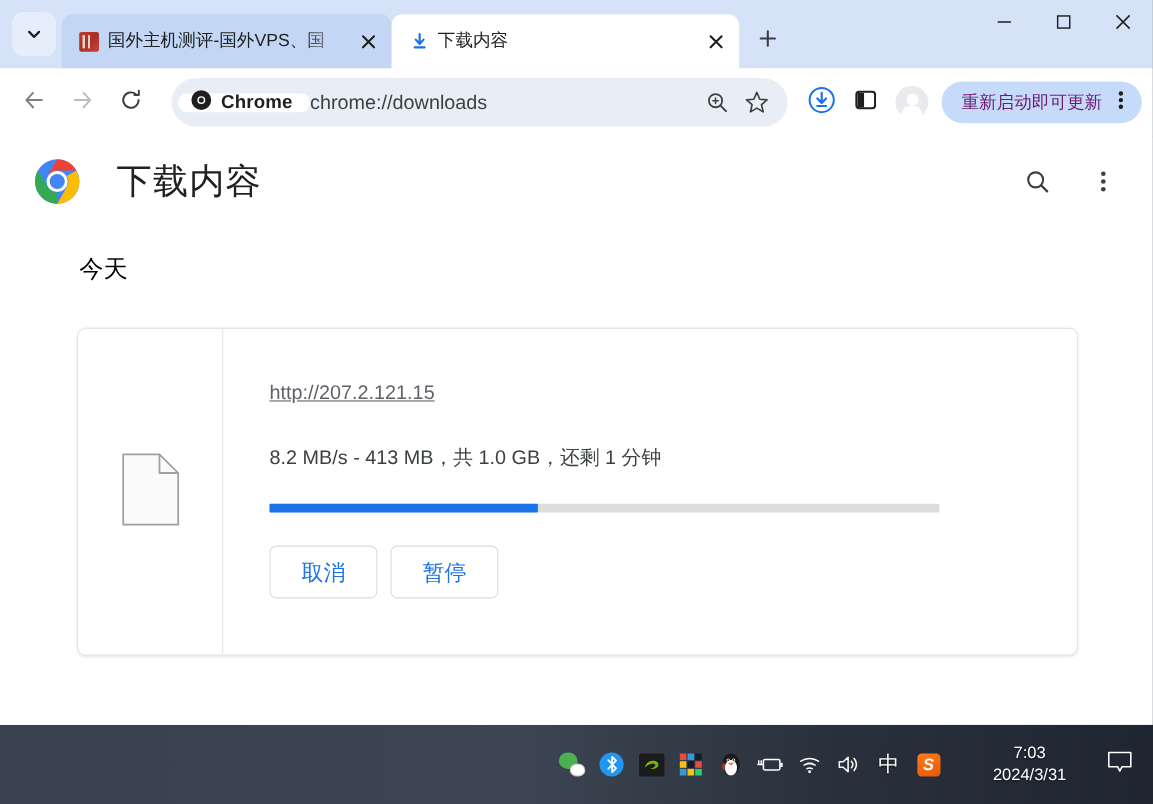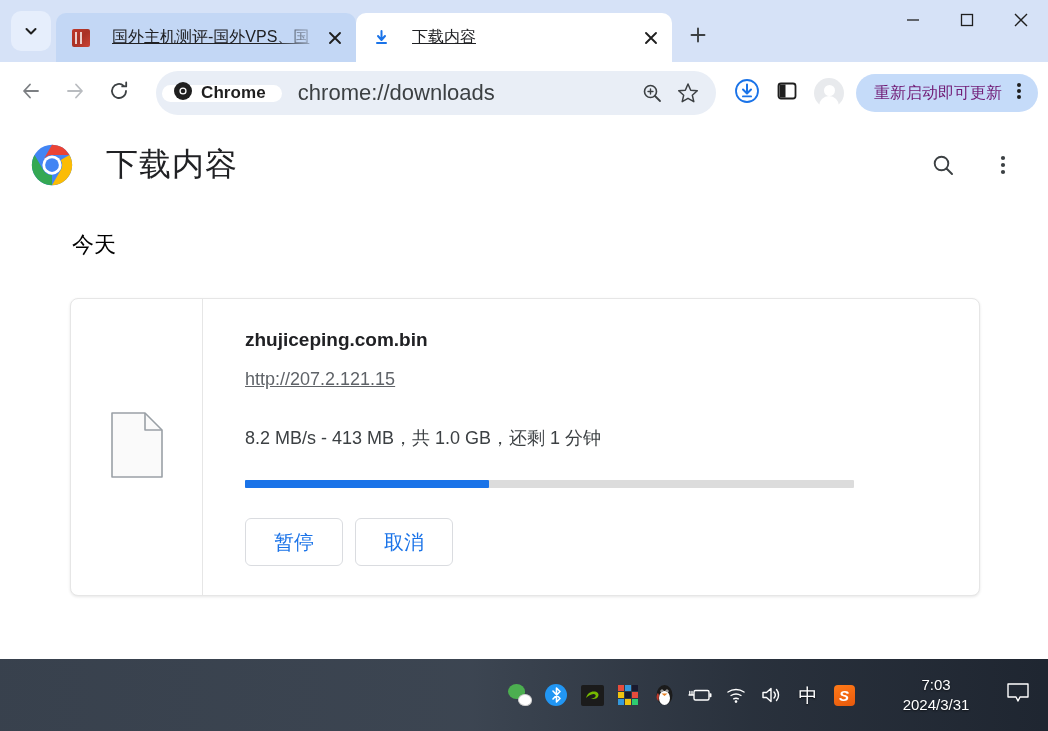--- a/index.html
+++ b/index.html
@@ -67,27 +67,26 @@
   }
   .favicon-img::after{
     content:""; position:absolute; inset:3px;
     background:
       linear-gradient(90deg, rgba(255,255,255,.85) 0 2px, transparent 2px 5px, rgba(255,255,255,.85) 5px 7px, transparent 7px);
     opacity:.9;
   }
   .tab-title {
     font-size: 16px;
     color: #202124;
-    margin-left: 22px;
+    margin-left: 8px;
     white-space: nowrap;
     overflow: hidden;
     flex: 1 1 auto;
     -webkit-mask-image: linear-gradient(90deg, #000 78%, transparent 100%);
             mask-image: linear-gradient(90deg, #000 78%, transparent 100%);
-            text-decoration: underline;
   }
   .tab-close {
     width: 26px; height: 26px; flex: none;
     display: flex; align-items: center; justify-content: center;
     border-radius: 50%;
   }
   .newtab {
     width: 40px; height: 40px; margin: 0 0 5px 6px;
     display: flex; align-items: center; justify-content: center;
     border-radius: 50%; flex: none;
@@ -133,23 +132,23 @@
     gap: 8px;
     padding: 0 16px 0 11px;
     margin-left: 6px;
     flex: none;
   }
   .chrome-chip .label {
     font-size: 17px; color: #1f1f1f; font-weight: 600; letter-spacing: .1px;
   }
   .omnibox-url {
     flex: 1 1 auto;
-    font-size: 22px;
+    font-size: 18px;
     color: #3c4043;
-    margin-left: 16px;
+    margin-left: 0;
     white-space: nowrap; overflow: hidden;
   }
   .omni-icon {
     width: 36px; height: 36px; flex: none;
     display: flex; align-items: center; justify-content: center;
   }
   .tb-icon {
     width: 38px; height: 38px; flex: none;
     display: flex; align-items: center; justify-content: center;
     border-radius: 50%;
@@ -516,29 +515,28 @@
       <div class="dl-card">
         <div class="dl-iconcol">
           <span>
             <svg width="56" height="68" viewBox="0 0 56 68">
               <path d="M3 2 H36 L53 19 V66 H3 Z" fill="#fafafa" stroke="#9aa0a6" stroke-width="1.6" stroke-linejoin="round"></path>
               <path d="M36 2 V19 H53" fill="none" stroke="#9aa0a6" stroke-width="1.6" stroke-linejoin="round"></path>
             </svg>
           </span>
         </div>
         <div class="dl-body">
-          <div class="dl-filename">zhujiceping.com.bin</div>
           <div class="dl-url">http://207.2.121.15</div>
           <div class="dl-status">8.2 MB/s - 413 MB，共 1.0 GB，还剩 1 分钟</div>
           <div class="progress-track">
             <div class="progress-fill" id="progress-fill" style="width: 40%;"></div>
           </div>
           <div class="dl-buttons">
+            <div class="dl-btn">取消</div>
             <div class="dl-btn">暂停</div>
-            <div class="dl-btn">取消</div>
           </div>
         </div>
       </div>
 
     </div>
   </div>
 
   <div id="taskbar">
     <div class="tray">
 

